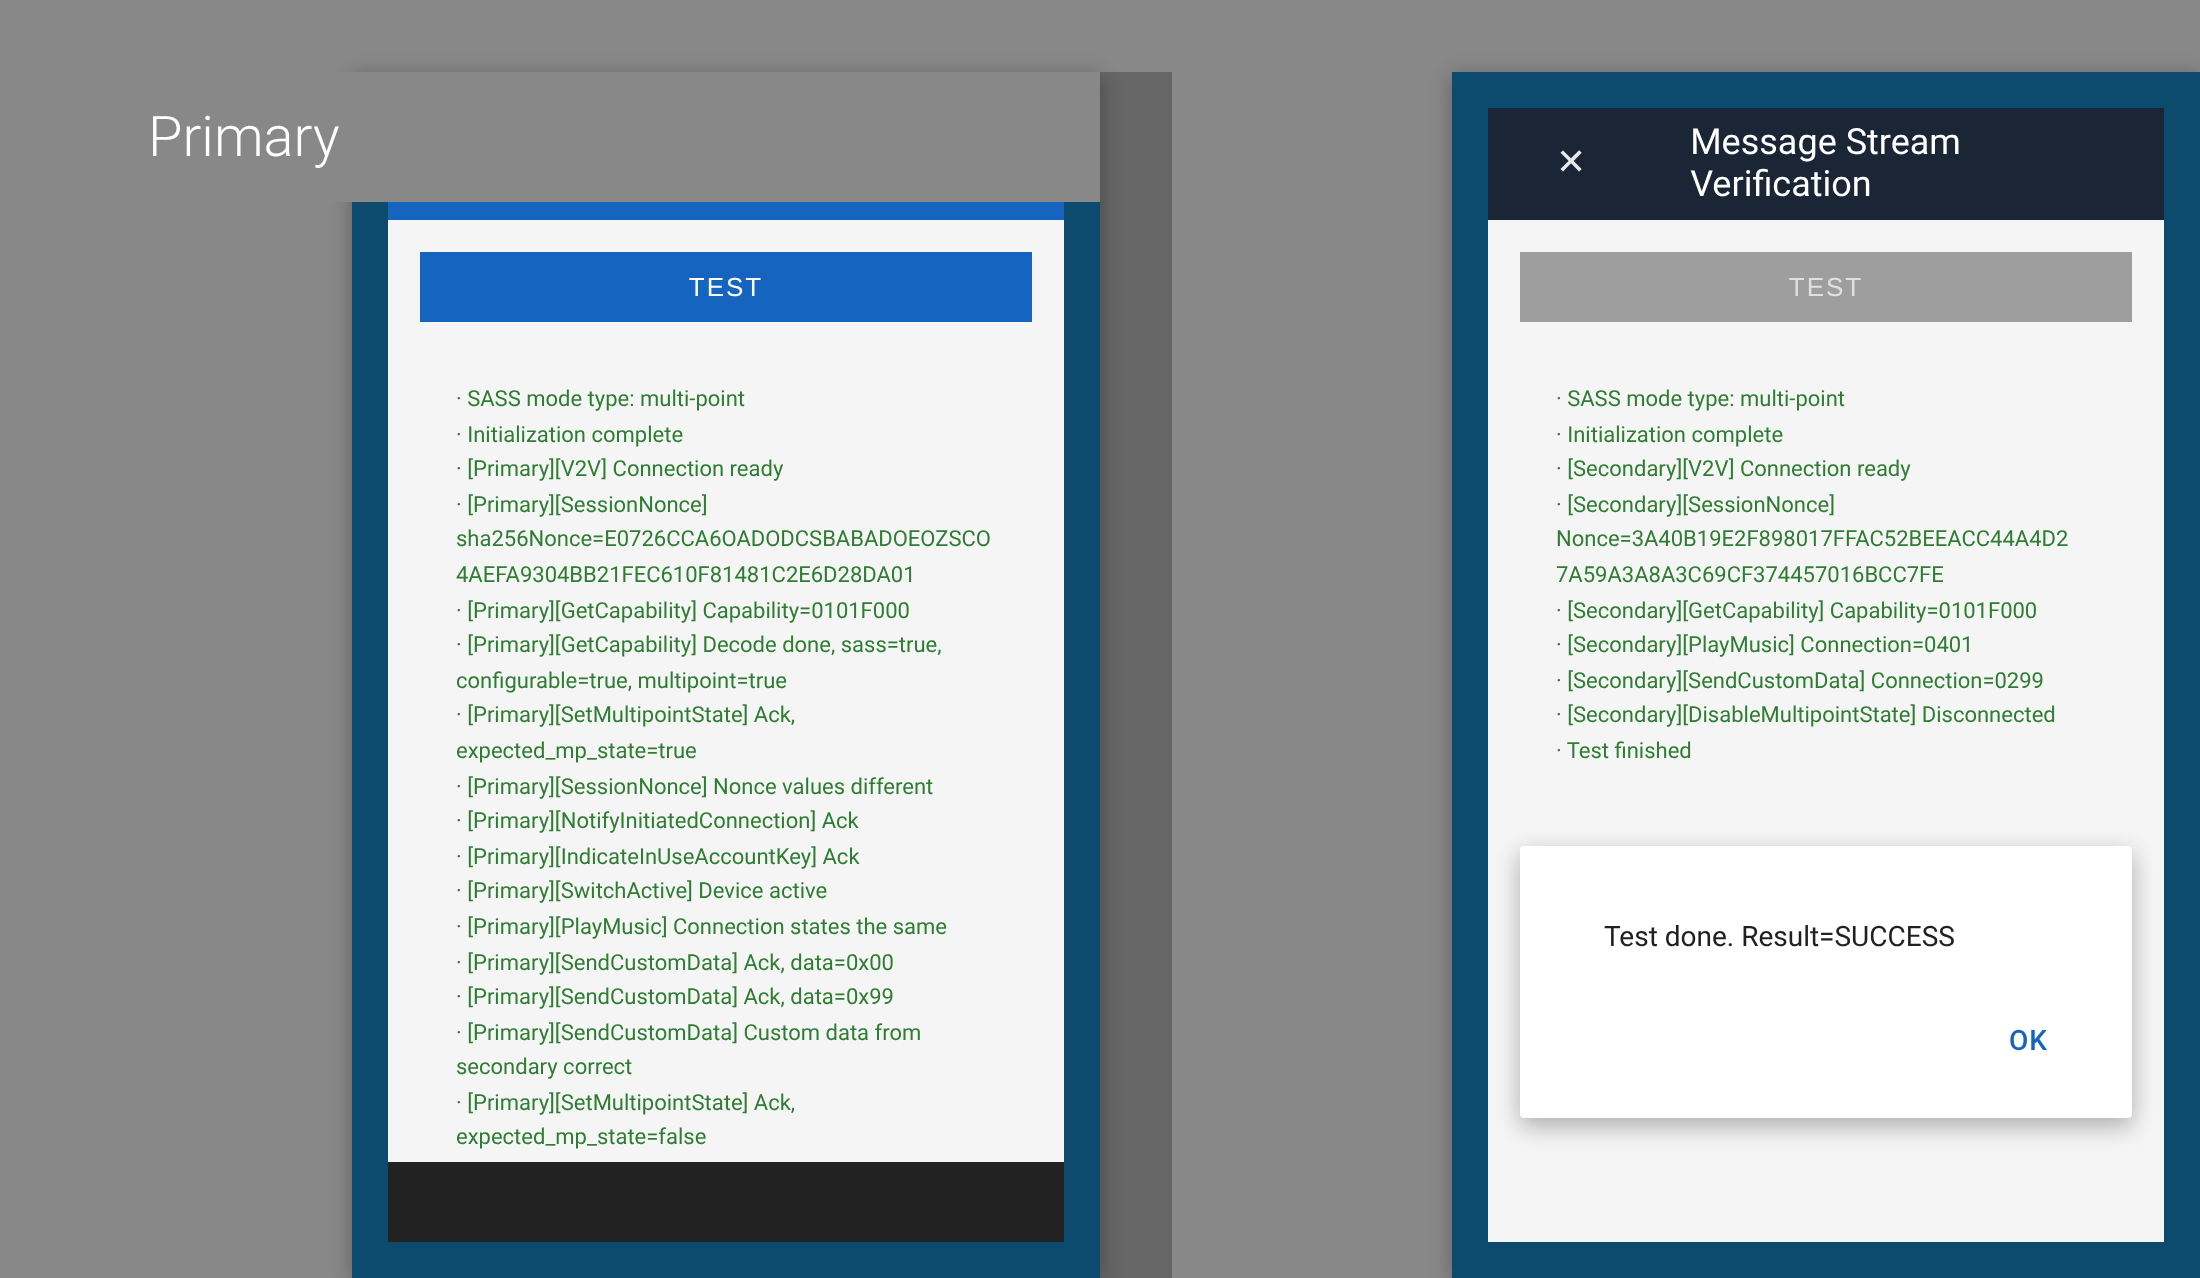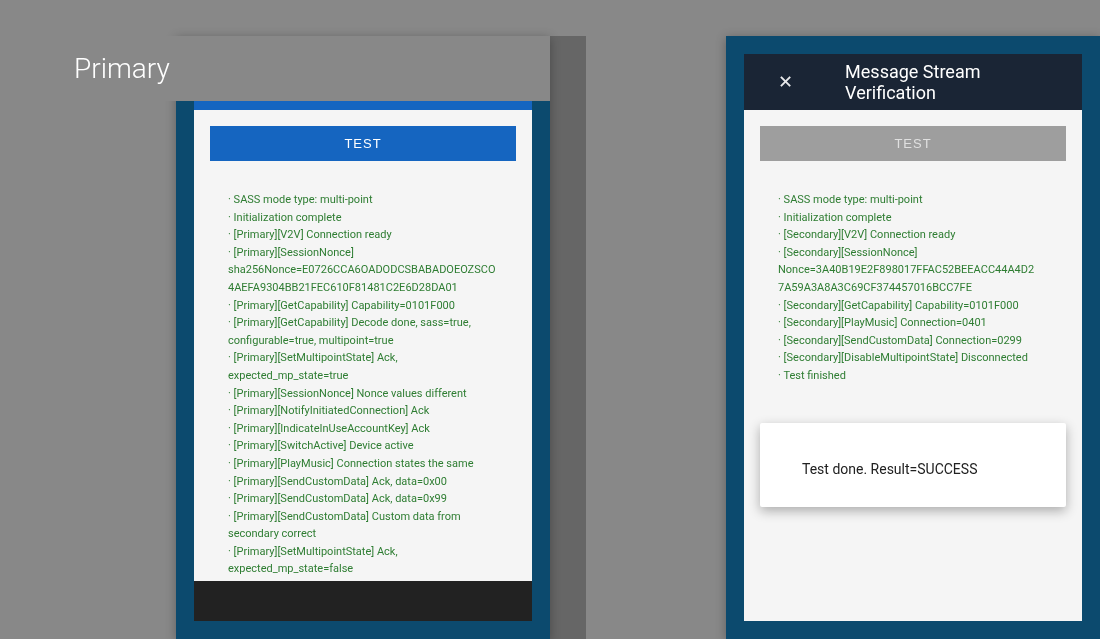--- a/index.html
+++ b/index.html
@@ -213,16 +213,17 @@
 · [Secondary][SessionNonce]
 Nonce=3A40B19E2F898017FFAC52BEEACC44A4D2
 7A59A3A8A3C69CF374457016BCC7FE
 · [Secondary][GetCapability] Capability=0101F000
 · [Secondary][PlayMusic] Connection=0401
 · [Secondary][SendCustomData] Connection=0299
 · [Secondary][DisableMultipointState] Disconnected
 · Test finished</div>
       <div class="result-dialog">
         <div class="result-text">Test done. Result=SUCCESS</div>
+        <div class="result-ok">OK</div>
       </div>
     </div>
   </div>
 </div>
 
 </body></html>

